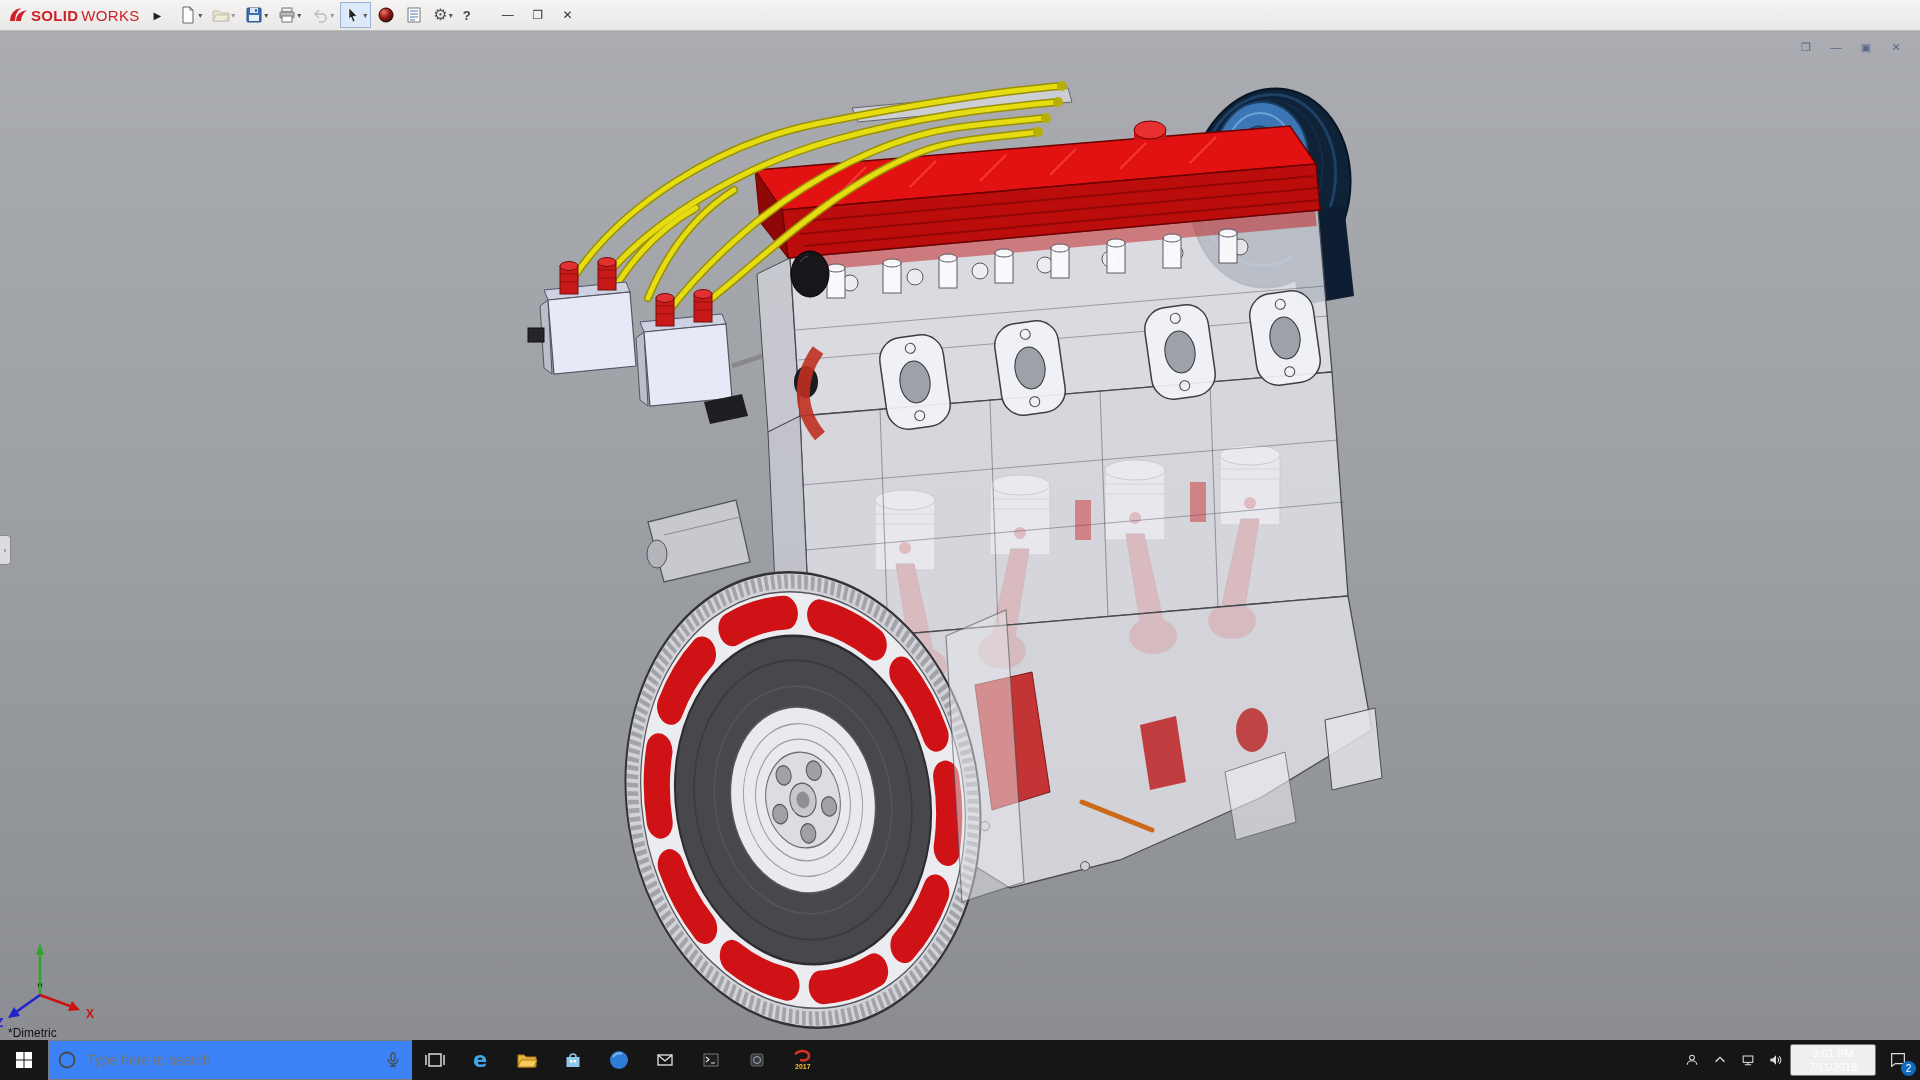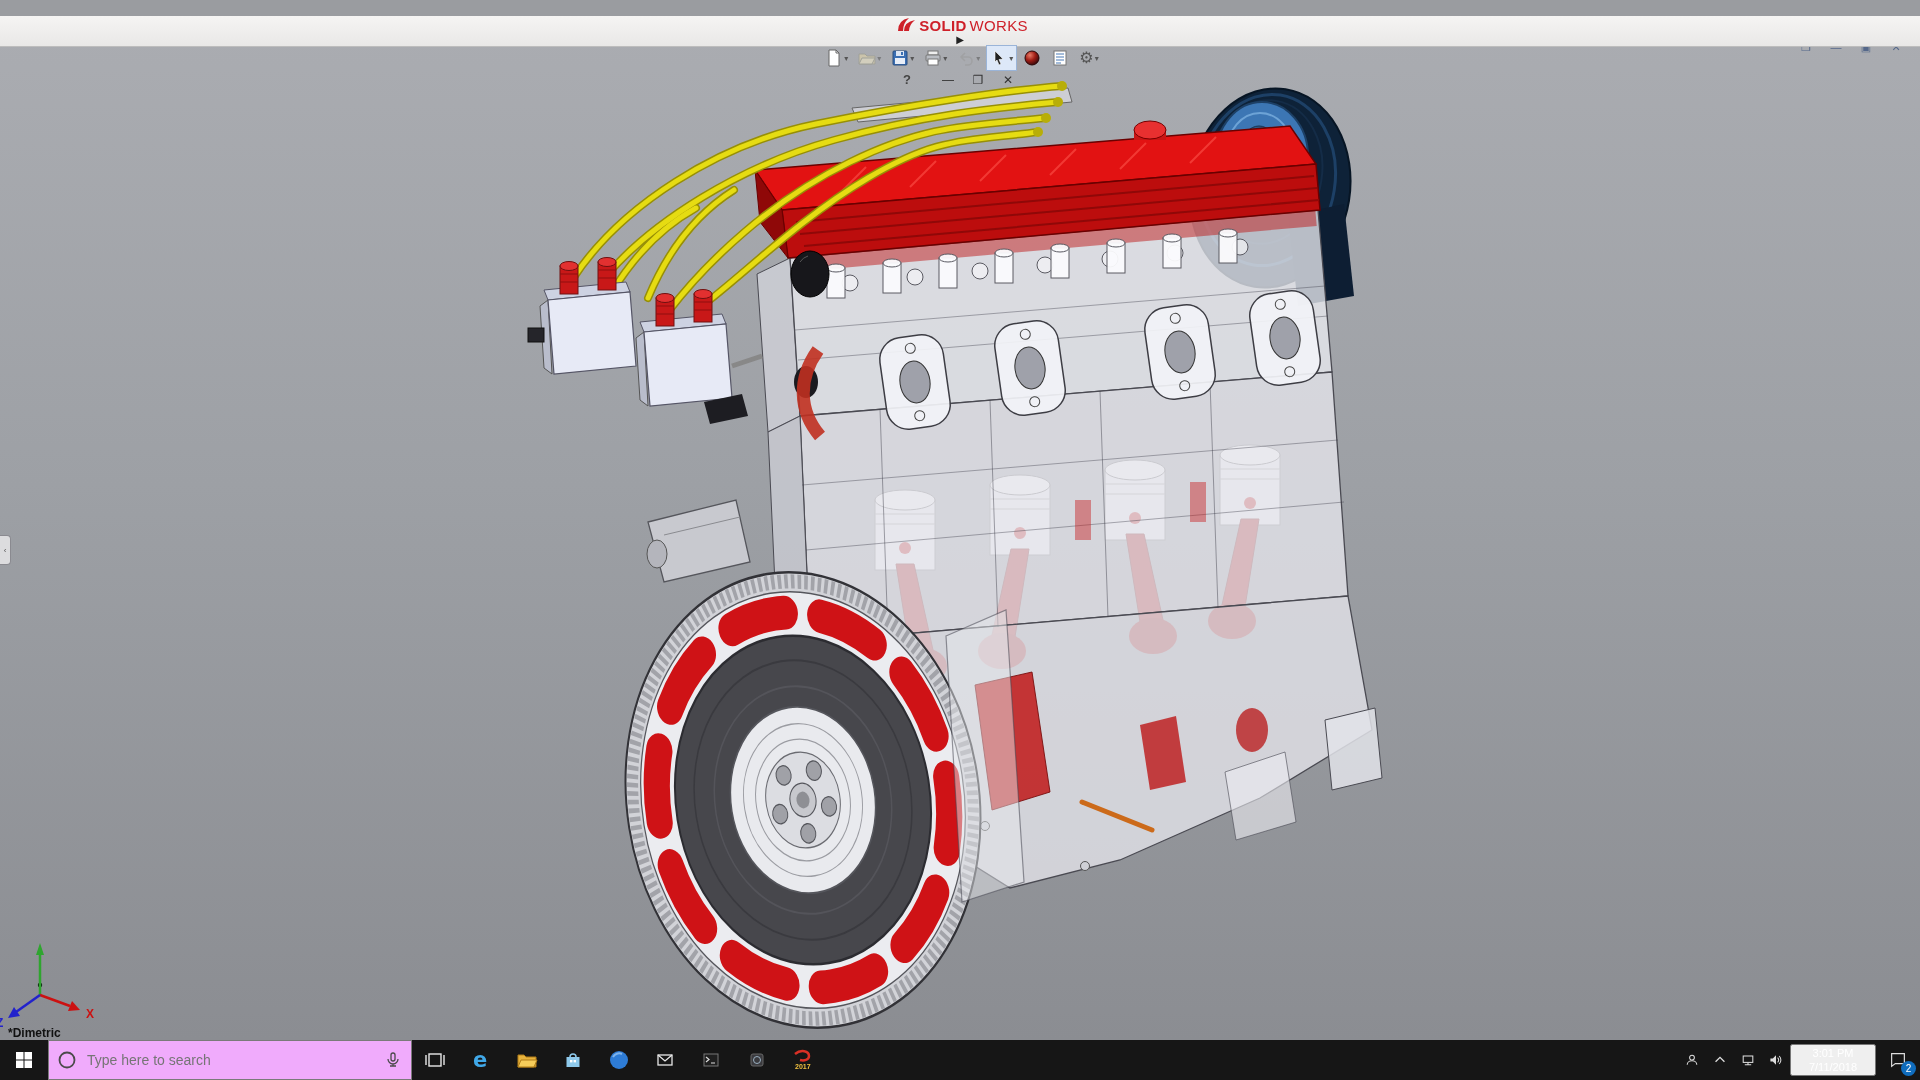--- a/index.html
+++ b/index.html
@@ -1,22 +1,22 @@
 <!DOCTYPE html>
 <html><head>
 <meta charset="utf-8">
 <style>
   html,body{margin:0;padding:0;background:#333;}
   .screen{position:relative;width:1920px;height:1080px;overflow:hidden;
     font-family:"Liberation Sans","DejaVu Sans",sans-serif;background:#9a9ca0;}
 
   
-  .titlebar{position:absolute;top:16px;left:0;right:0;height:30px;
+  .titlebar{position:absolute;top:0;left:0;right:0;height:30px;
     background:linear-gradient(#f5f4f3,#e9e8e7);border-bottom:1px solid #bdbdbd;
-    display:flex;align-items:center;z-index:5;flex-direction:column;}
+    display:flex;align-items:center;z-index:5;}
   .logo{display:flex;align-items:center;gap:3px;padding:0 4px 0 8px;}
   .logo .solid{font-weight:bold;color:#ce2029;font-size:15px;letter-spacing:.3px;}
   .logo .works{color:#ce2029;font-size:15px;letter-spacing:.3px;}
   .flyout-btn{background:none;border:none;font-size:10px;color:#222;padding:0 10px;height:100%;cursor:default;}
   .toolbar{display:flex;align-items:center;gap:2px;padding-left:4px;}
   .tb-btn{display:flex;align-items:center;height:26px;padding:0 3px;background:transparent;border:1px solid transparent;}
   .tb-btn.active{background:#dde8f8;border-color:#9ab4d8;}
   .tb-btn.disabled{opacity:.55;}
   .caret{font-size:8px;color:#555;margin-left:1px;}
   .gear-glyph{font-size:16px;color:#555;line-height:1;}
@@ -29,27 +29,27 @@
   
   .viewport{position:absolute;top:30px;left:0;width:1920px;height:1010px;
     background:linear-gradient(180deg,#aaacb1 0%,#9da0a5 45%,#8b8d92 100%);}
   .model-svg{position:absolute;left:0;top:0;width:1920px;height:1010px;}
   .doc-controls{position:absolute;top:8px;right:14px;display:flex;gap:10px;}
   .doc-btn{width:20px;height:18px;display:flex;align-items:center;justify-content:center;
     font-size:11px;color:#55688a;background:none;border:none;}
   .fm-tab{position:absolute;left:0;top:505px;width:10px;height:28px;background:#dcdcde;
     border:1px solid #8a8a90;border-left:none;border-radius:0 4px 4px 0;font-size:8px;color:#555;
     display:flex;align-items:center;justify-content:center;}
-  .orientation{position:absolute;left:8px;bottom:0;font-size:12px;font-weight:bold;color:#111;}
+  .orientation{position:absolute;left:8px;bottom:0;font-size:12px;font-weight:normal;color:#111;}
 
   
   .taskbar{position:absolute;left:0;bottom:0;width:1920px;height:40px;background:#161616;
     display:flex;align-items:stretch;z-index:6;}
   .tb-start{width:48px;display:flex;align-items:center;justify-content:center;background:none;border:none;}
-  .search-box{width:346px;background:#f0abfc;border:1px solid #7a7a7a;display:flex;align-items:center;
+  .search-box{width:346px;background:#3b82f6;border:1px solid #7a7a7a;display:flex;align-items:center;
     padding:0 8px;gap:8px;}
   .search-box input{flex:1;border:none;outline:none;font-size:14px;color:#333;background:transparent;font-family:inherit;}
   .app-btn{width:46px;display:flex;align-items:center;justify-content:center;background:none;border:none;}
   .tray{margin-left:auto;display:flex;align-items:center;}
   .tray-btn{width:28px;height:40px;display:flex;align-items:center;justify-content:center;background:none;border:none;}
   .clock{width:86px;text-align:center;color:#fff;font-size:11px;line-height:1.3;padding:0 2px;}
   .action-center{position:relative;width:44px;height:40px;display:flex;align-items:center;justify-content:center;background:none;border:none;}
   .badge{position:absolute;right:4px;bottom:4px;min-width:15px;height:15px;border-radius:50%;
     background:#0f6cbd;color:#fff;font-size:10px;display:flex;align-items:center;justify-content:center;}
 </style>

